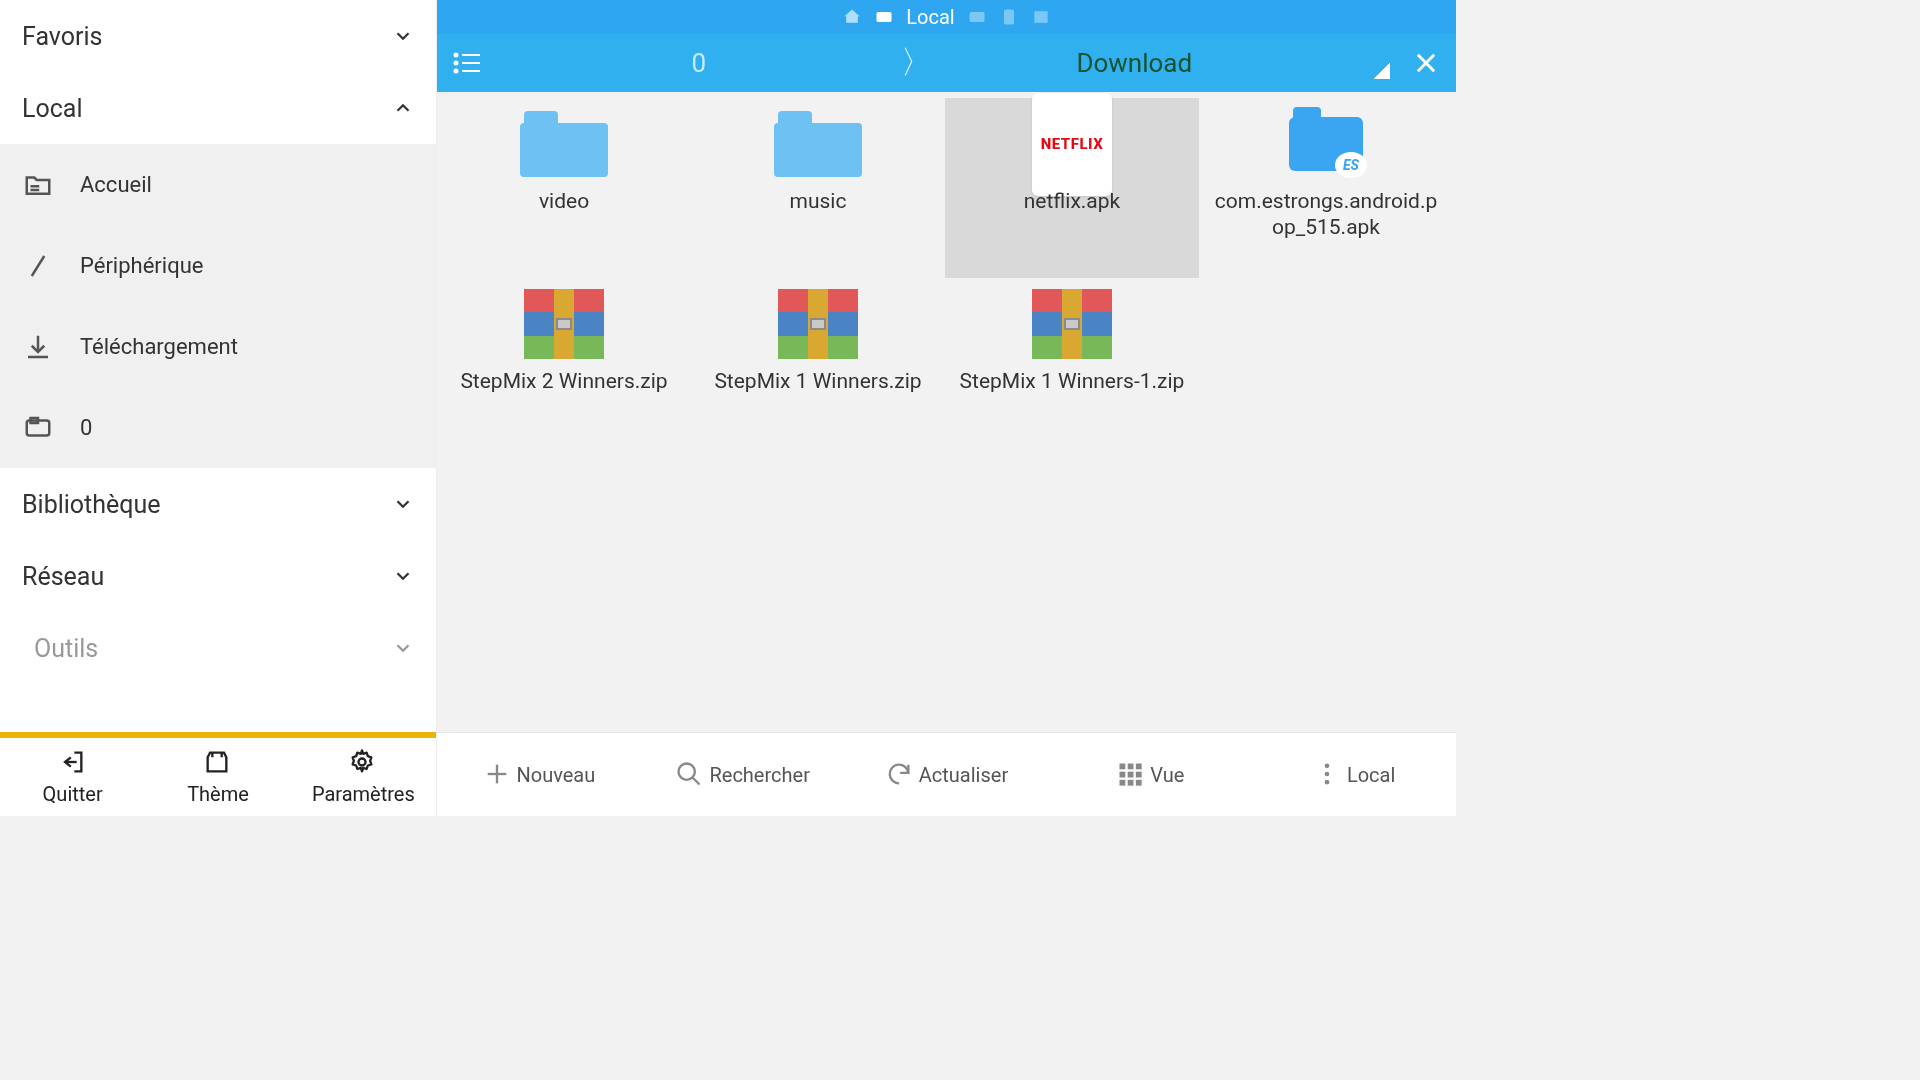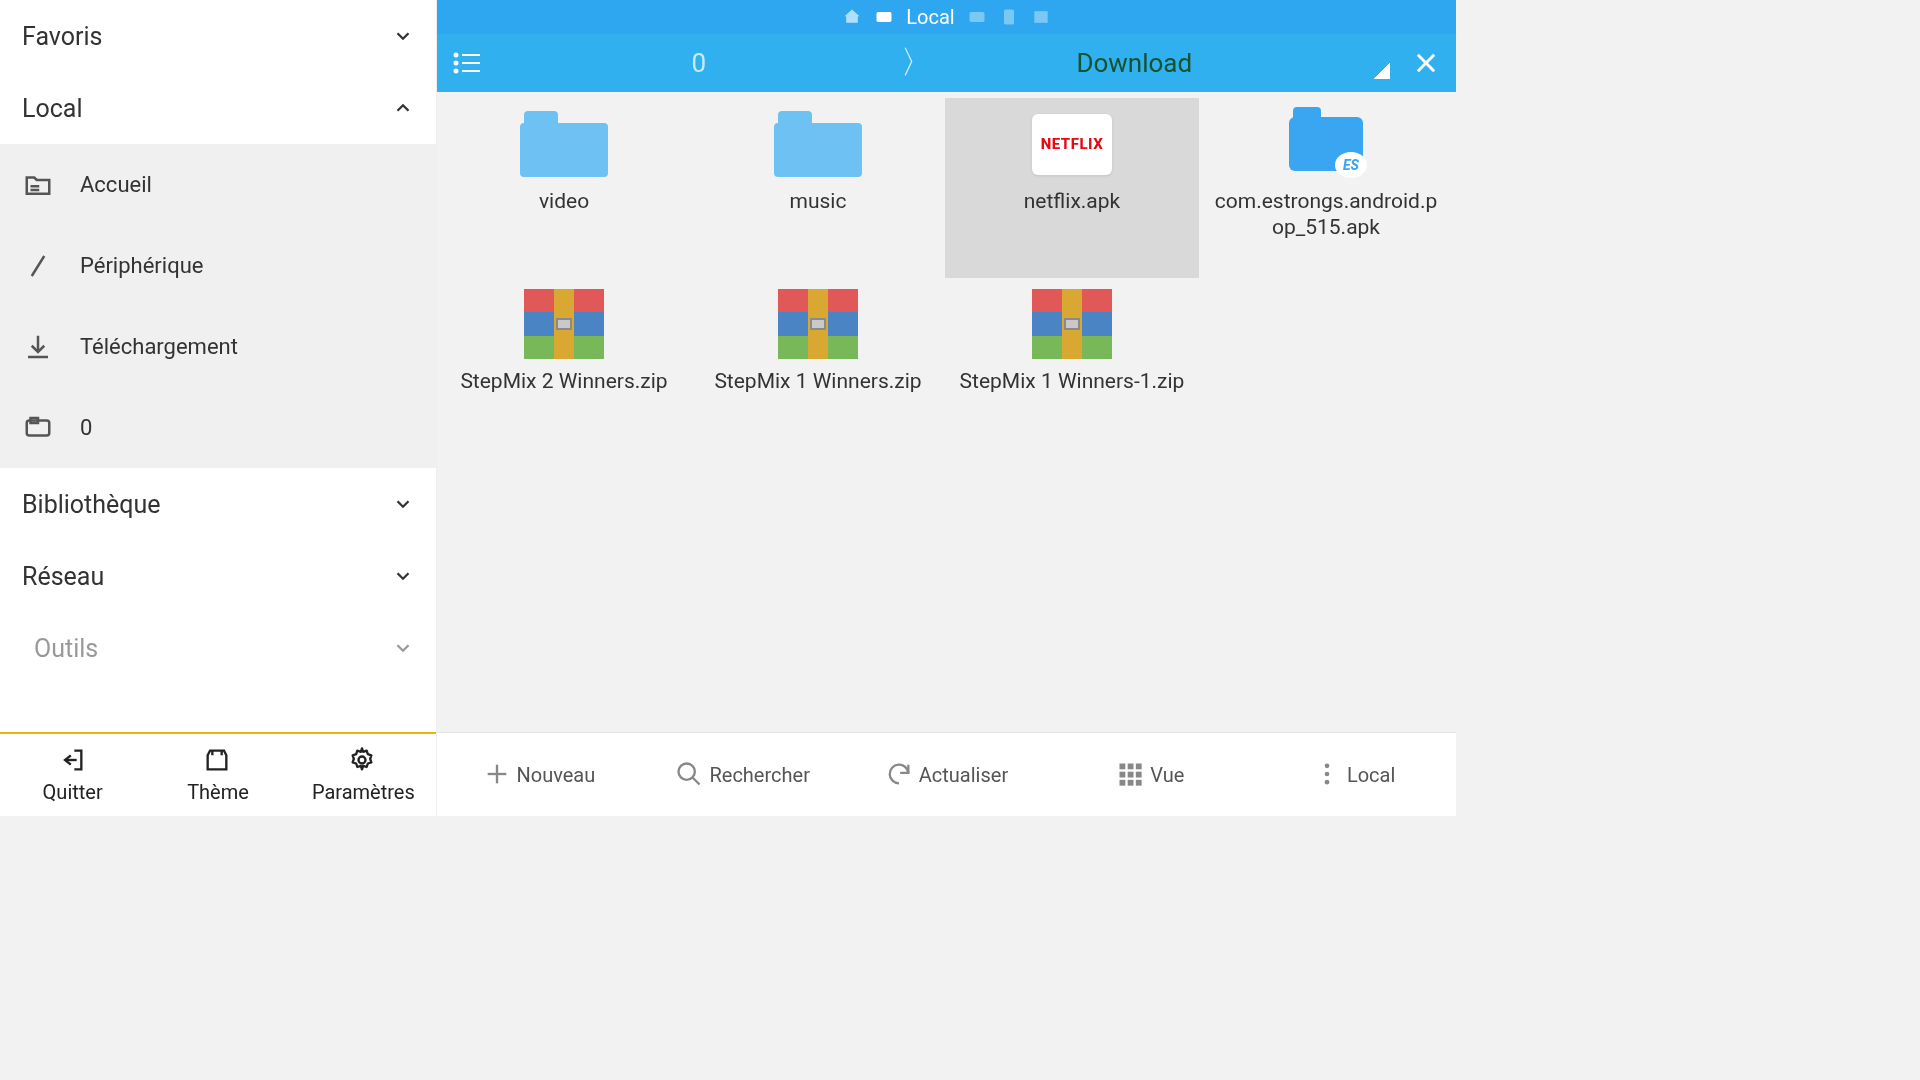--- a/index.html
+++ b/index.html
@@ -35,21 +35,21 @@
       display: flex; align-items: center;
       gap: 26px;
       padding: 0 22px;
       height: 81px;
       font-size: 22px;
       color: #333;
     }
     .sb-item .sb-icon { width: 32px; height: 32px; display:flex; align-items:center; justify-content:center; color:#555;}
     .sb-item .sb-trail { margin-left:auto; width:32px; height:32px; display:flex;align-items:center;justify-content:center;color:#2ea6f0;}
     .sb-bottom {
-      display:flex; height: 84px; background:#fff; border-top:2px solid #eab308;
+      display:flex; height: 84px; background:#fff; border-top:6px solid #eab308;
     }
     .sb-bot-btn { flex:1; display:flex; flex-direction:column; align-items:center; justify-content:center; gap:4px; font-size:20px; color:#222;}
     .sb-bot-btn .bicon { width:30px; height:30px; color:#222;}
     .main {
       flex:1; display:flex; flex-direction:column; background:#f2f2f2;
     }
     .topbar { height: 34px; background:#2ea6f0; color:#b0dffb; display:flex; align-items:center; justify-content:center; gap:12px; font-size:18px;}
     .topbar .tb-label { color:#fff; font-size:20px;}
     .tb-icon { width:20px; height:20px;}
     .toolbar {
@@ -78,21 +78,21 @@
     .folder {
       width:88px; height:66px; position:relative;
     }
     .folder::before {
       content:""; position:absolute; top:0; left:4px; width:34px; height:14px; background:#6dc1f3; border-radius:4px 4px 0 0;
     }
     .folder::after {
       content:""; position:absolute; bottom:0; left:0; width:88px; height:54px; background:#6dc1f3; border-radius:4px;
     }
     
-    .apkbox { width:80px; height:61px; background:#fff; border-radius:6px; display:flex; align-items:center; justify-content:center; box-shadow:0 1px 3px rgba(0,0,0,.1);}
+    .apkbox { width:80px; height:103px; background:#fff; border-radius:6px; display:flex; align-items:center; justify-content:center; box-shadow:0 1px 3px rgba(0,0,0,.1);}
     .netflix { color:#e50914; font-weight:800; font-size:15px; letter-spacing:0.5px;}
     .es-icon { position:relative; }
     .es-folder { width:74px; height:54px; background:#3aa5f0; border-radius:6px; position:relative;}
     .es-folder::before {content:""; position:absolute; top:-10px; left:4px; width:28px; height:12px; background:#3aa5f0; border-radius:4px 4px 0 0;}
     .es-badge { position:absolute; bottom:4px; right:4px; width:32px; height:26px; background:#fff; border-radius:50%; display:flex;align-items:center;justify-content:center; color:#3aa5f0; font-style:italic; font-weight:800; font-size:14px;}
     
     .zip { width:80px; height:70px; display:flex; flex-direction:column; position:relative;}
     .zip .row { flex:1;}
     .zip .r1{background:#e05858;} .zip .r2{background:#4a84c4;} .zip .r3{background:#79b858;}
     .zip .band { position:absolute; top:0; left:50%; transform:translateX(-50%); width:20px; height:100%; background:#d9a832;}

